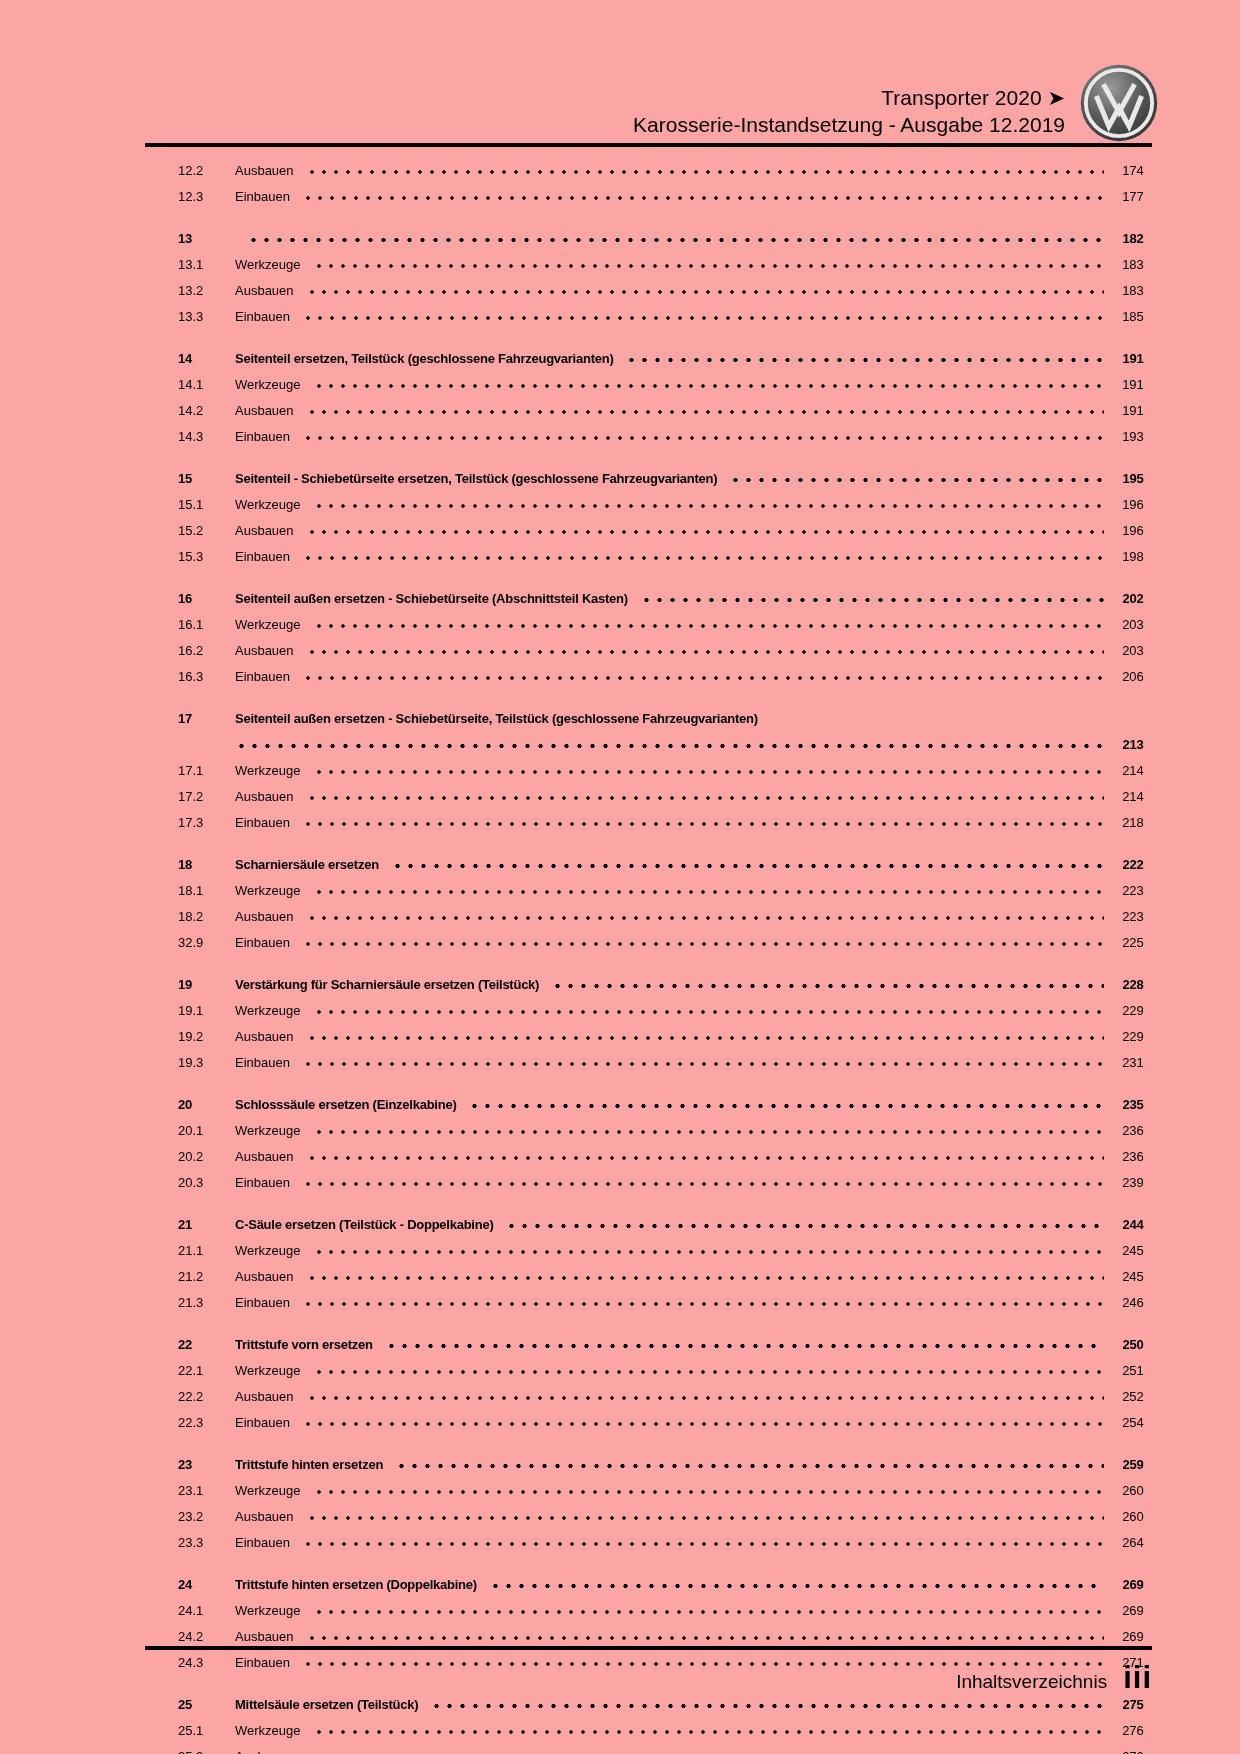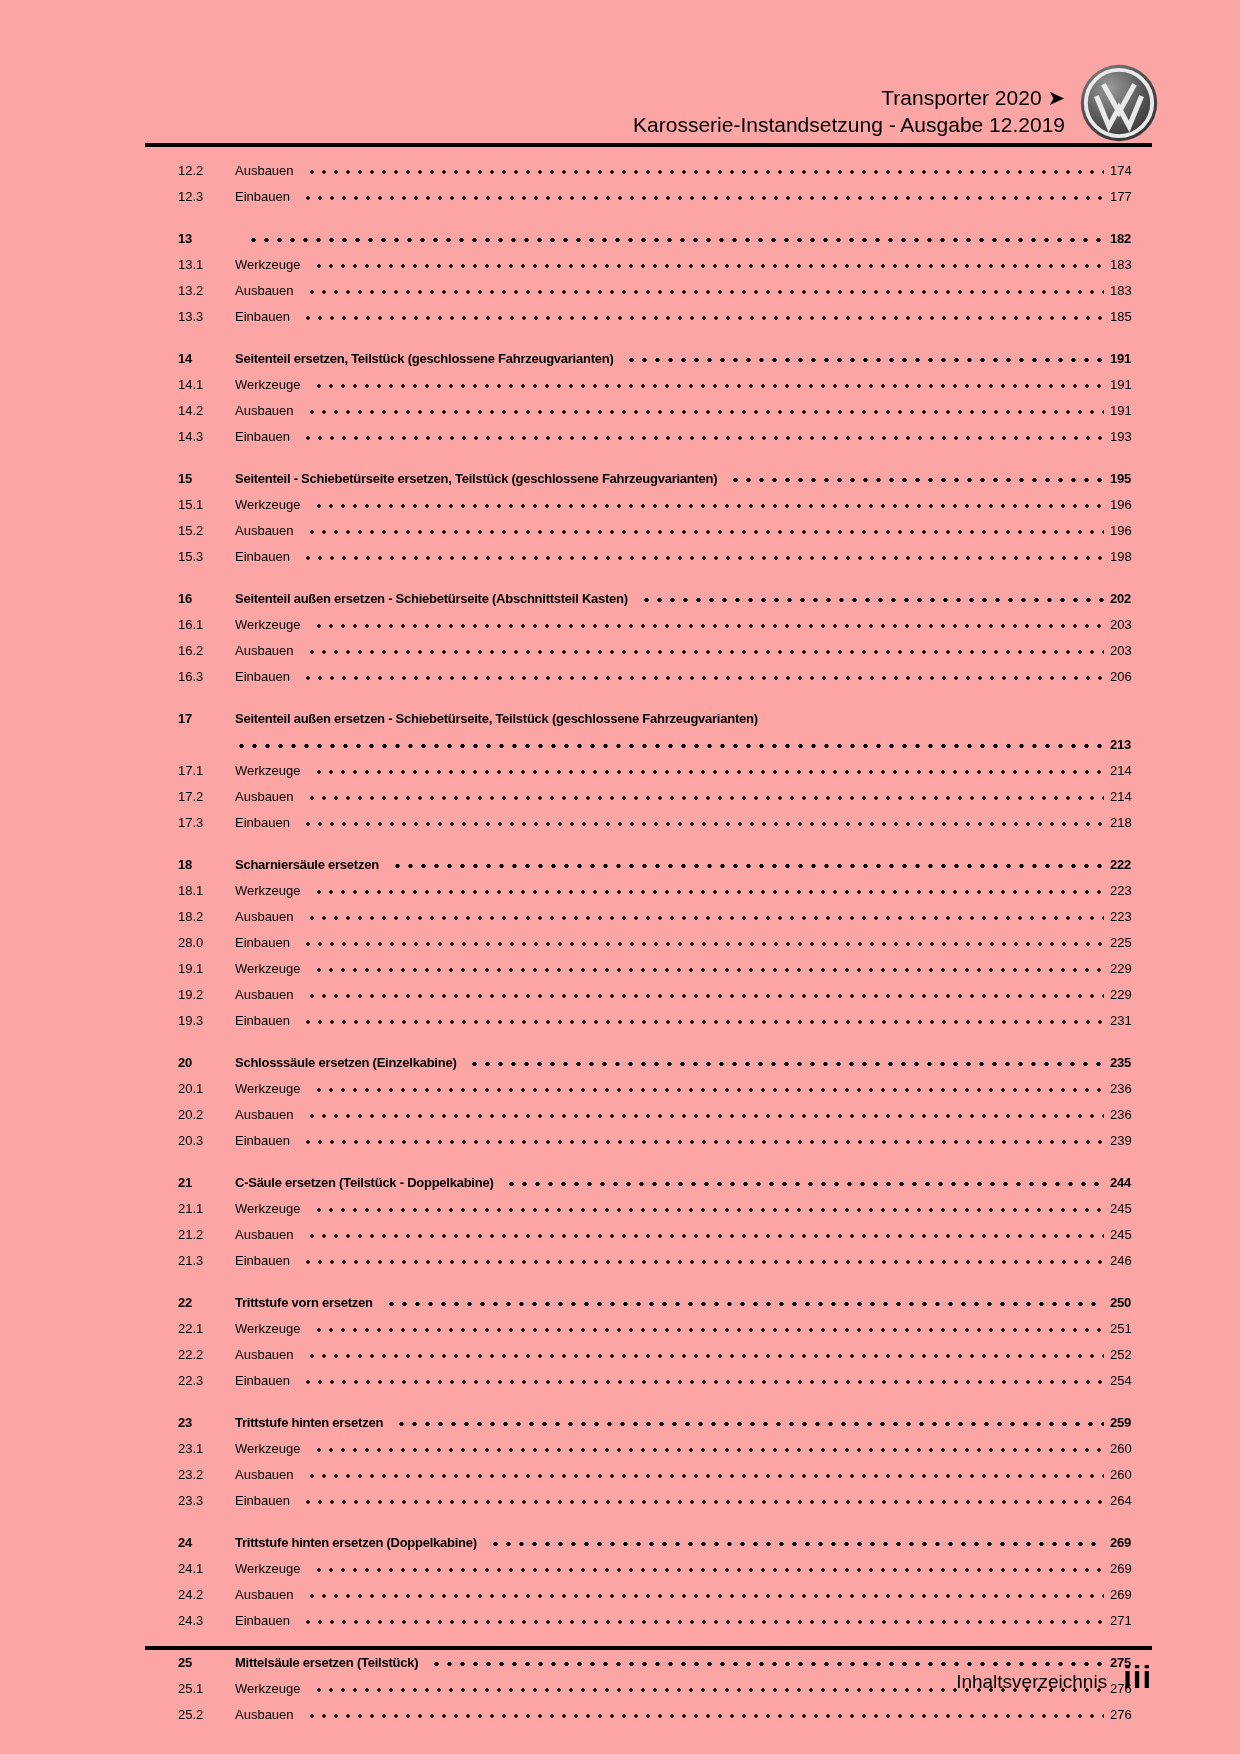--- a/index.html
+++ b/index.html
@@ -76,21 +76,21 @@
     background-size: 12px 10px;
     background-repeat: repeat-x;
     background-position: left calc(100% - 7px);
   }
   .toc-row.chapter .leader {
     background-image: radial-gradient(circle, #000 1.9px, transparent 2.3px);
     background-size: 13px 10px;
   }
   .toc-row .pg {
     min-width: 46px;
-    text-align: left;
+    text-align: center;
     flex-shrink: 0;
   }
   .toc-row.wrap-cont .leader { margin-left: 0; }
 
   
   .footer-rule {
     position: absolute;
     left: 145px;
     right: 88px;
     top: 1646px;
@@ -286,24 +286,30 @@
     <span class="leader"></span>
     <span class="pg">223</span>
   </div>
       <div class="toc-row sub">
     <span class="num">18.2</span>
     <span class="title">Ausbauen</span>
     <span class="leader"></span>
     <span class="pg">223</span>
   </div>
       <div class="toc-row sub">
-    <span class="num">28.0</span>
+    <span class="num">32.9</span>
     <span class="title">Einbauen</span>
     <span class="leader"></span>
     <span class="pg">225</span>
+  </div>
+      <div class="toc-row chapter">
+    <span class="num">19</span>
+    <span class="title">Verstärkung für Scharniersäule ersetzen (Teilstück)</span>
+    <span class="leader"></span>
+    <span class="pg">228</span>
   </div>
       <div class="toc-row sub">
     <span class="num">19.1</span>
     <span class="title">Werkzeuge</span>
     <span class="leader"></span>
     <span class="pg">229</span>
   </div>
       <div class="toc-row sub">
     <span class="num">19.2</span>
     <span class="title">Ausbauen</span>

